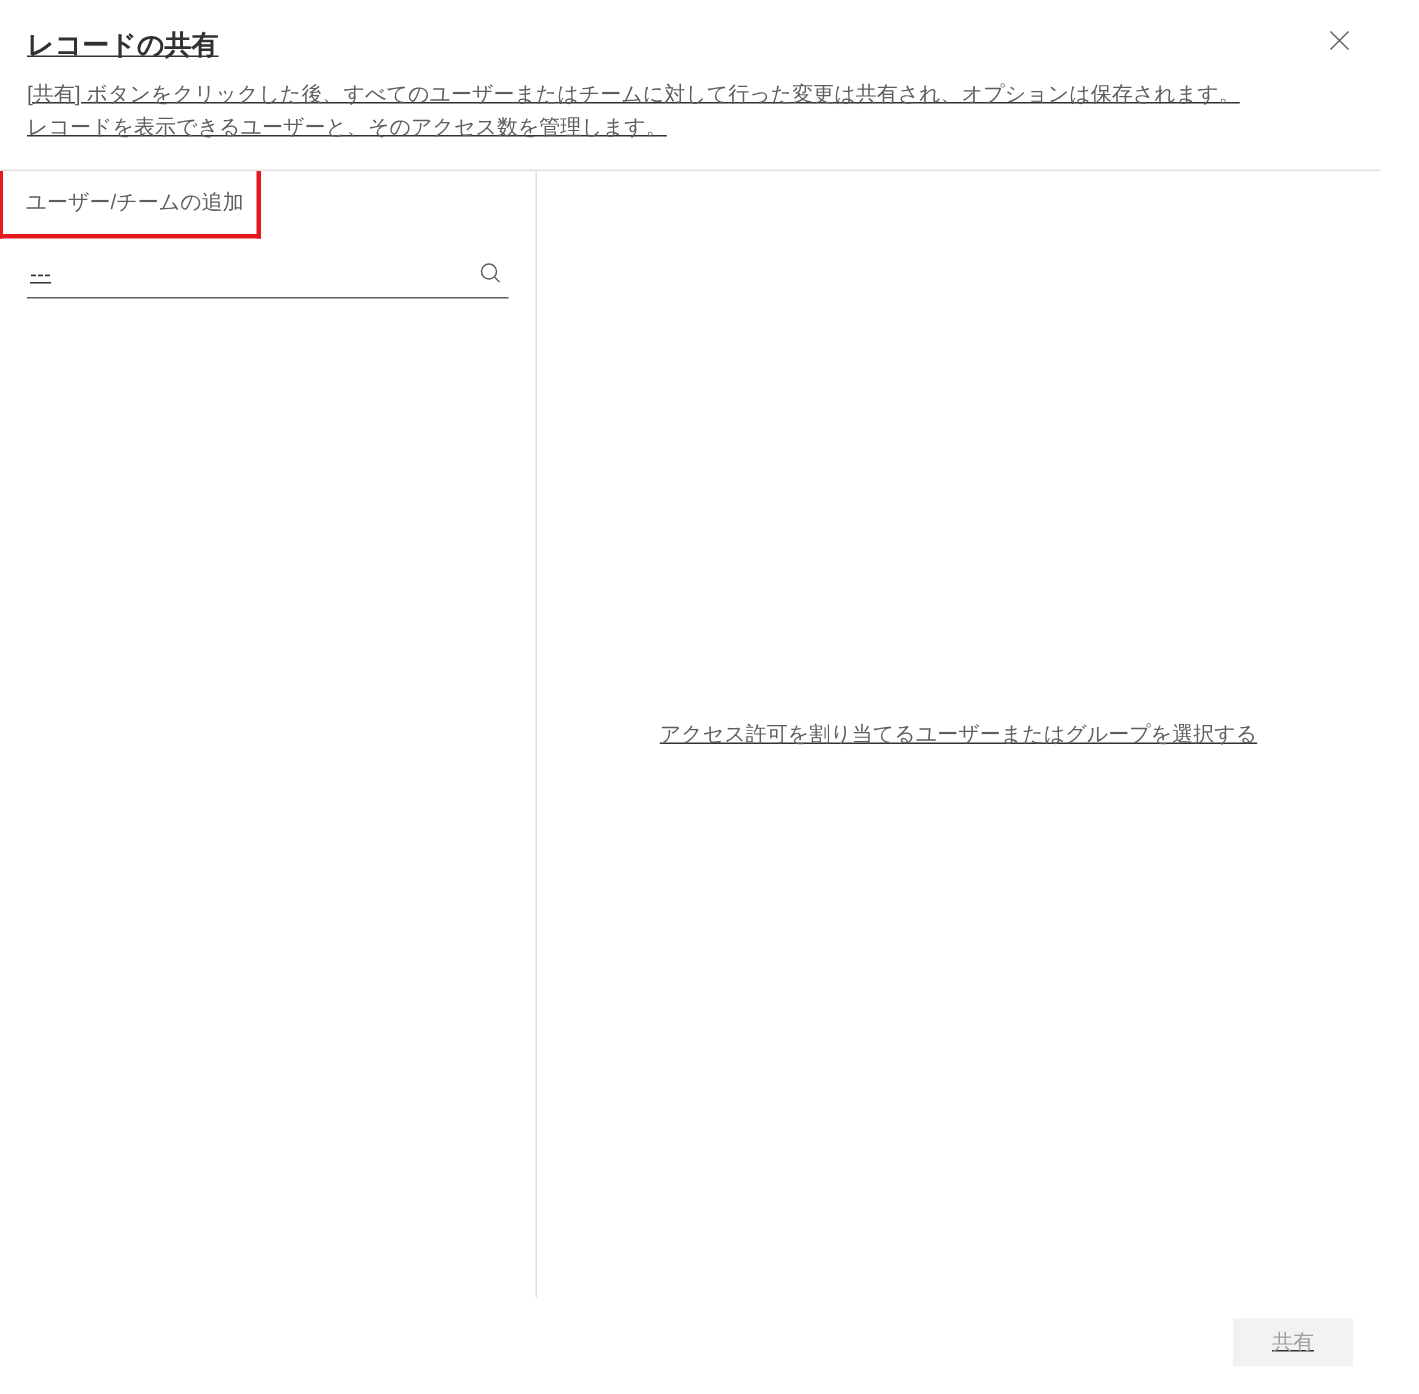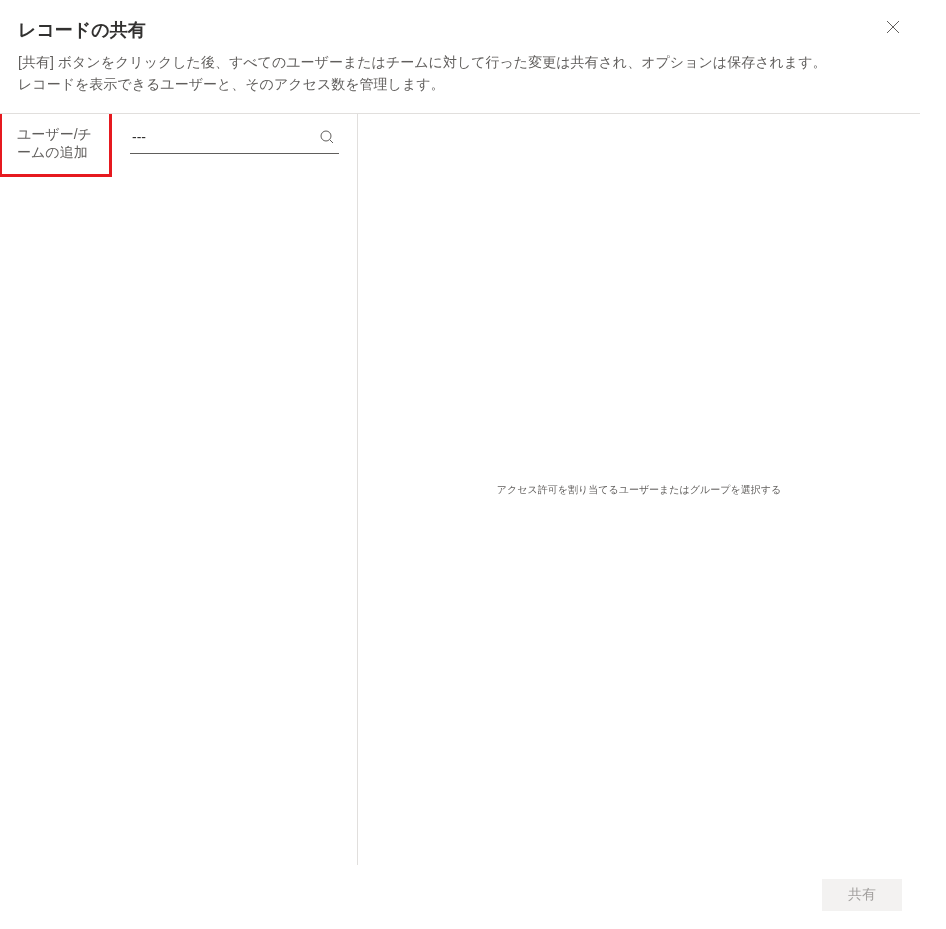--- a/index.html
+++ b/index.html
@@ -10,20 +10,21 @@
     width: 946px;
     height: 929px;
     overflow: hidden;
   }
   .dialog {
     width: 920px;
     height: 929px;
     display: flex;
     flex-direction: column;
     padding-top: 18px;
+    text-decoration: underline;
   }
   .header-row {
     display: flex;
     justify-content: space-between;
     align-items: flex-start;
     padding: 0 18px 10px 18px;
   }
   .title {
     font-size: 18px;
     font-weight: 600;
@@ -47,21 +48,21 @@
   .body {
     flex: 1 1 auto;
     display: flex;
     border-top: 1px solid #e1dfdd;
     min-height: 0;
   }
   .left-pane {
     width: 358px;
     border-right: 1px solid #e1dfdd;
     display: flex;
-    flex-direction: row;
+    flex-direction: column;
   }
   .add-label-wrap {
     padding: 0;
   }
   .add-label {
     display: inline-block;
     font-size: 14px;
     color: #605e5c;
     padding: 12px 8px 12px 15px;
     border: 3px solid #e6191f;
@@ -93,21 +94,21 @@
     color: #605e5c;
   }
   .search-icon-btn svg { display: block; }
   .right-pane {
     flex: 1 1 auto;
     display: flex;
     align-items: center;
     justify-content: center;
   }
   .placeholder-text {
-    font-size: 10px;
+    font-size: 14px;
     color: #605e5c;
     text-align: left;
   }
   .footer {
     border-top: 0;
     padding: 14px 18px 18px 18px;
     display: flex;
     justify-content: flex-end;
   }
   .share-btn {

